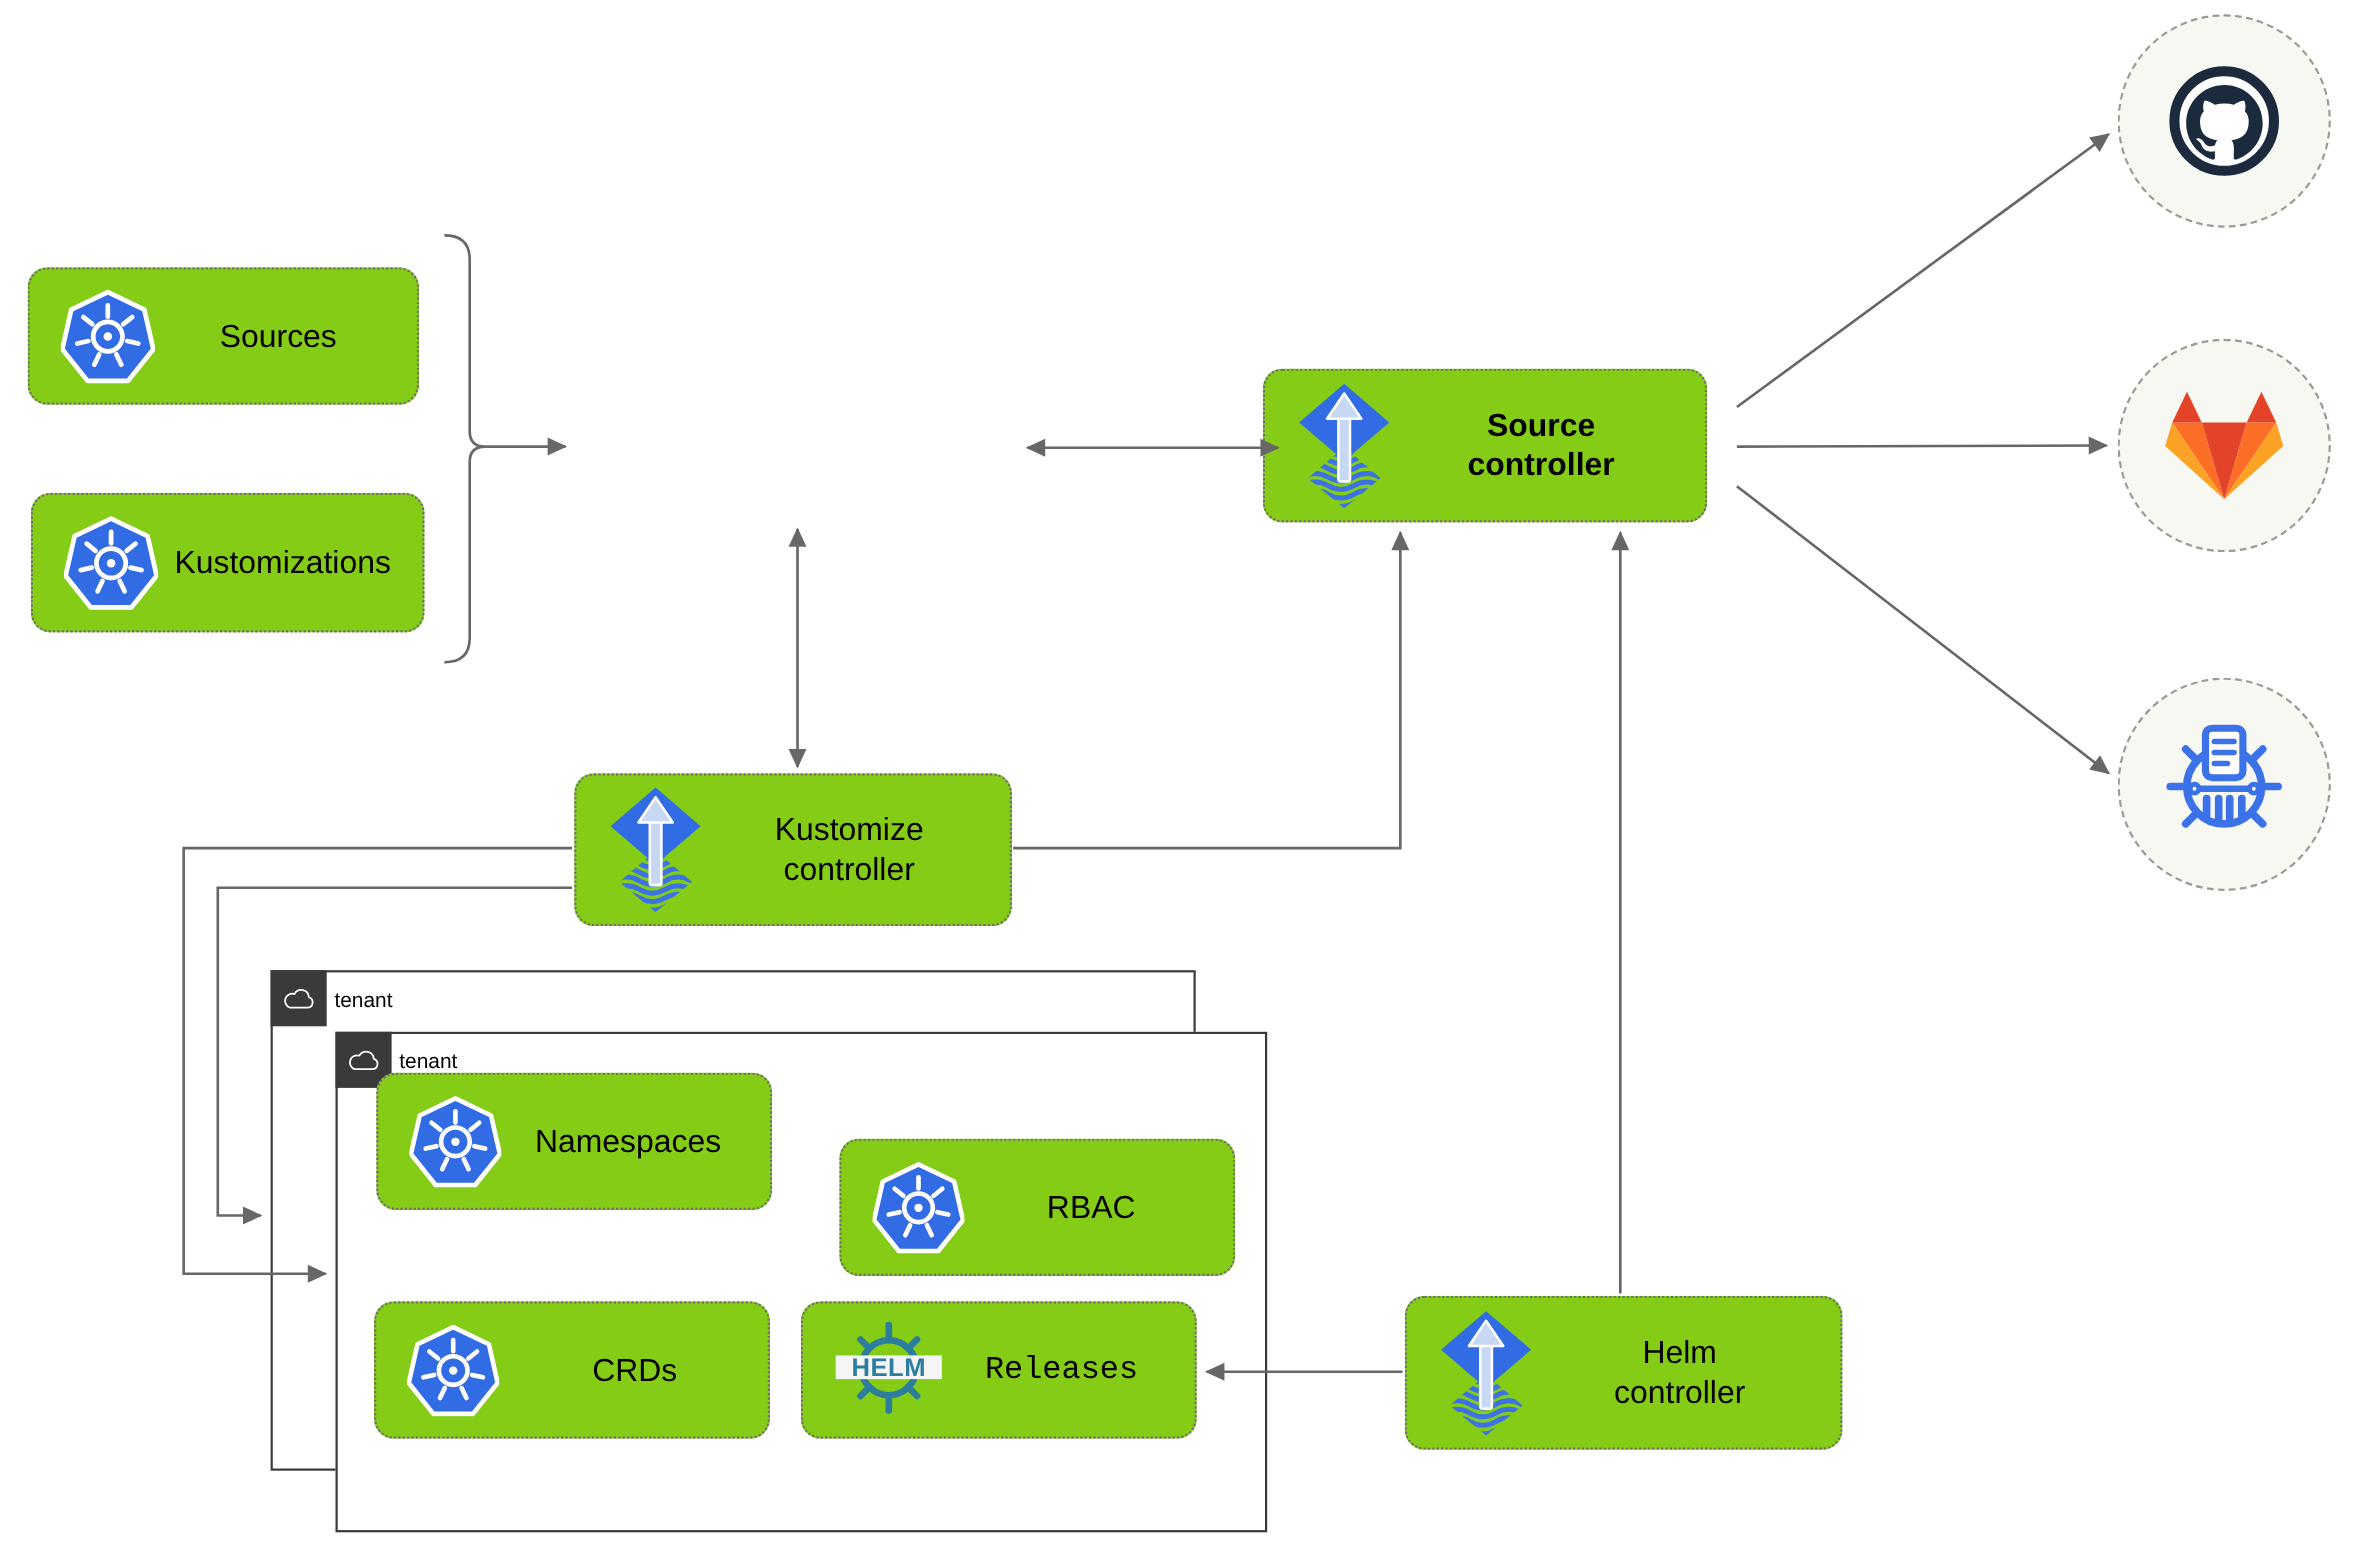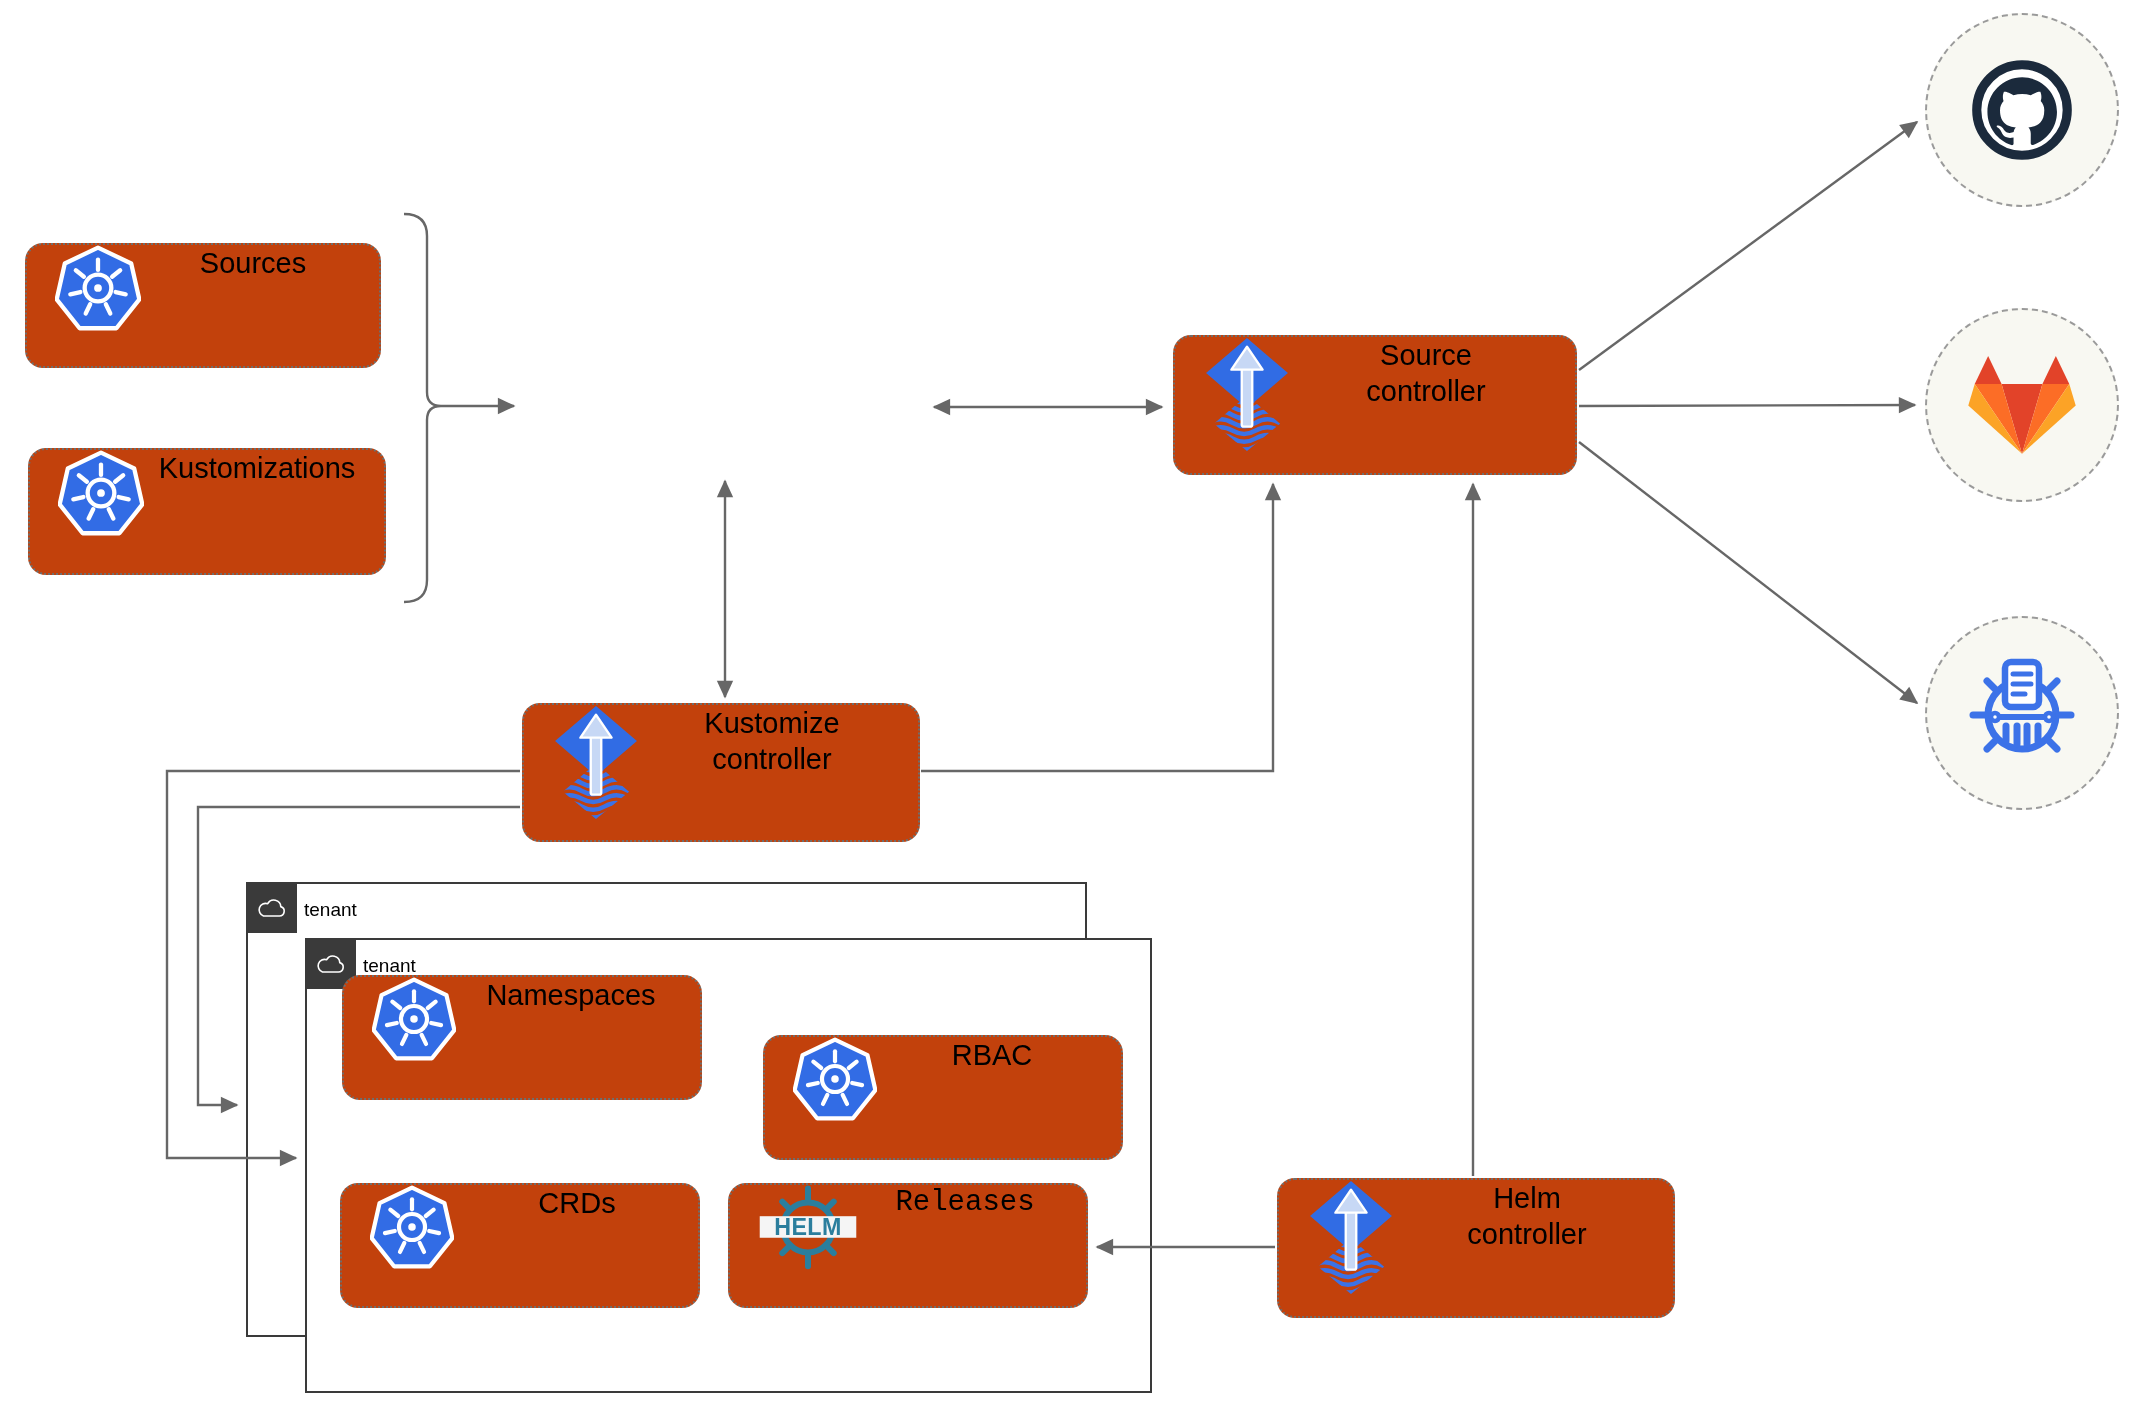--- a/index.html
+++ b/index.html
@@ -1,30 +1,30 @@
 <!DOCTYPE html>
 <html><head>
 <meta charset="utf-8">
 <style>
   html,body{margin:0;padding:0;background:#ffffff;}
   body{width:2144px;height:1407px;position:relative;overflow:hidden;
        font-family:"Liberation Sans","DejaVu Sans",sans-serif;color:#000;}
   .stage{position:absolute;inset:0;}
 
   
-  .node{position:absolute;background:#c2410c;border:2px dotted #6E6E6E;border-radius:18px;
-        display:flex;align-items:flex-start;z-index:3;box-sizing:border-box;}
+  .node{position:absolute;background:#84cc16;border:2px dotted #6E6E6E;border-radius:18px;
+        display:flex;align-items:center;z-index:3;box-sizing:border-box;}
   .node .nicon{flex:0 0 auto;margin-left:28px;display:block;}
   .node .nlabel{flex:1 1 auto;text-align:center;font-size:29px;line-height:36px;
         padding-right:14px;white-space:pre-line;}
 
   #node-sources       {left:25px;  top:243px; width:356px; height:125px;}
   #node-kustomizations{left:28px;  top:448px; width:358px; height:127px;}
   #node-k8s-api       {left:528px; top:335px; width:394px; height:140px;}
-  #node-source-ctrl   {left:1173px;top:335px; width:404px; height:140px;}
+  #node-source-ctrl   {left:1148px;top:335px; width:404px; height:140px;font-weight:bold;}
   #node-kustomize-ctrl{left:522px; top:703px; width:398px; height:139px;}
   #node-helm-ctrl     {left:1277px;top:1178px;width:398px; height:140px;}
   #node-namespaces    {left:342px; top:975px;width:360px; height:125px;}
   #node-rbac          {left:763px; top:1035px;width:360px; height:125px;}
   #node-crds          {left:340px; top:1183px;width:360px; height:125px;gap:16px;}
   #node-releases      {left:728px; top:1183px;width:360px; height:125px;font-family:Liberation Mono, monospace;}
 
   
   .tenant{position:absolute;background:#ffffff;border:2px solid #3A3A3A;box-sizing:border-box;}
   #tenant-back {left:246px;top:882px;width:841px;height:455px;z-index:1;}

